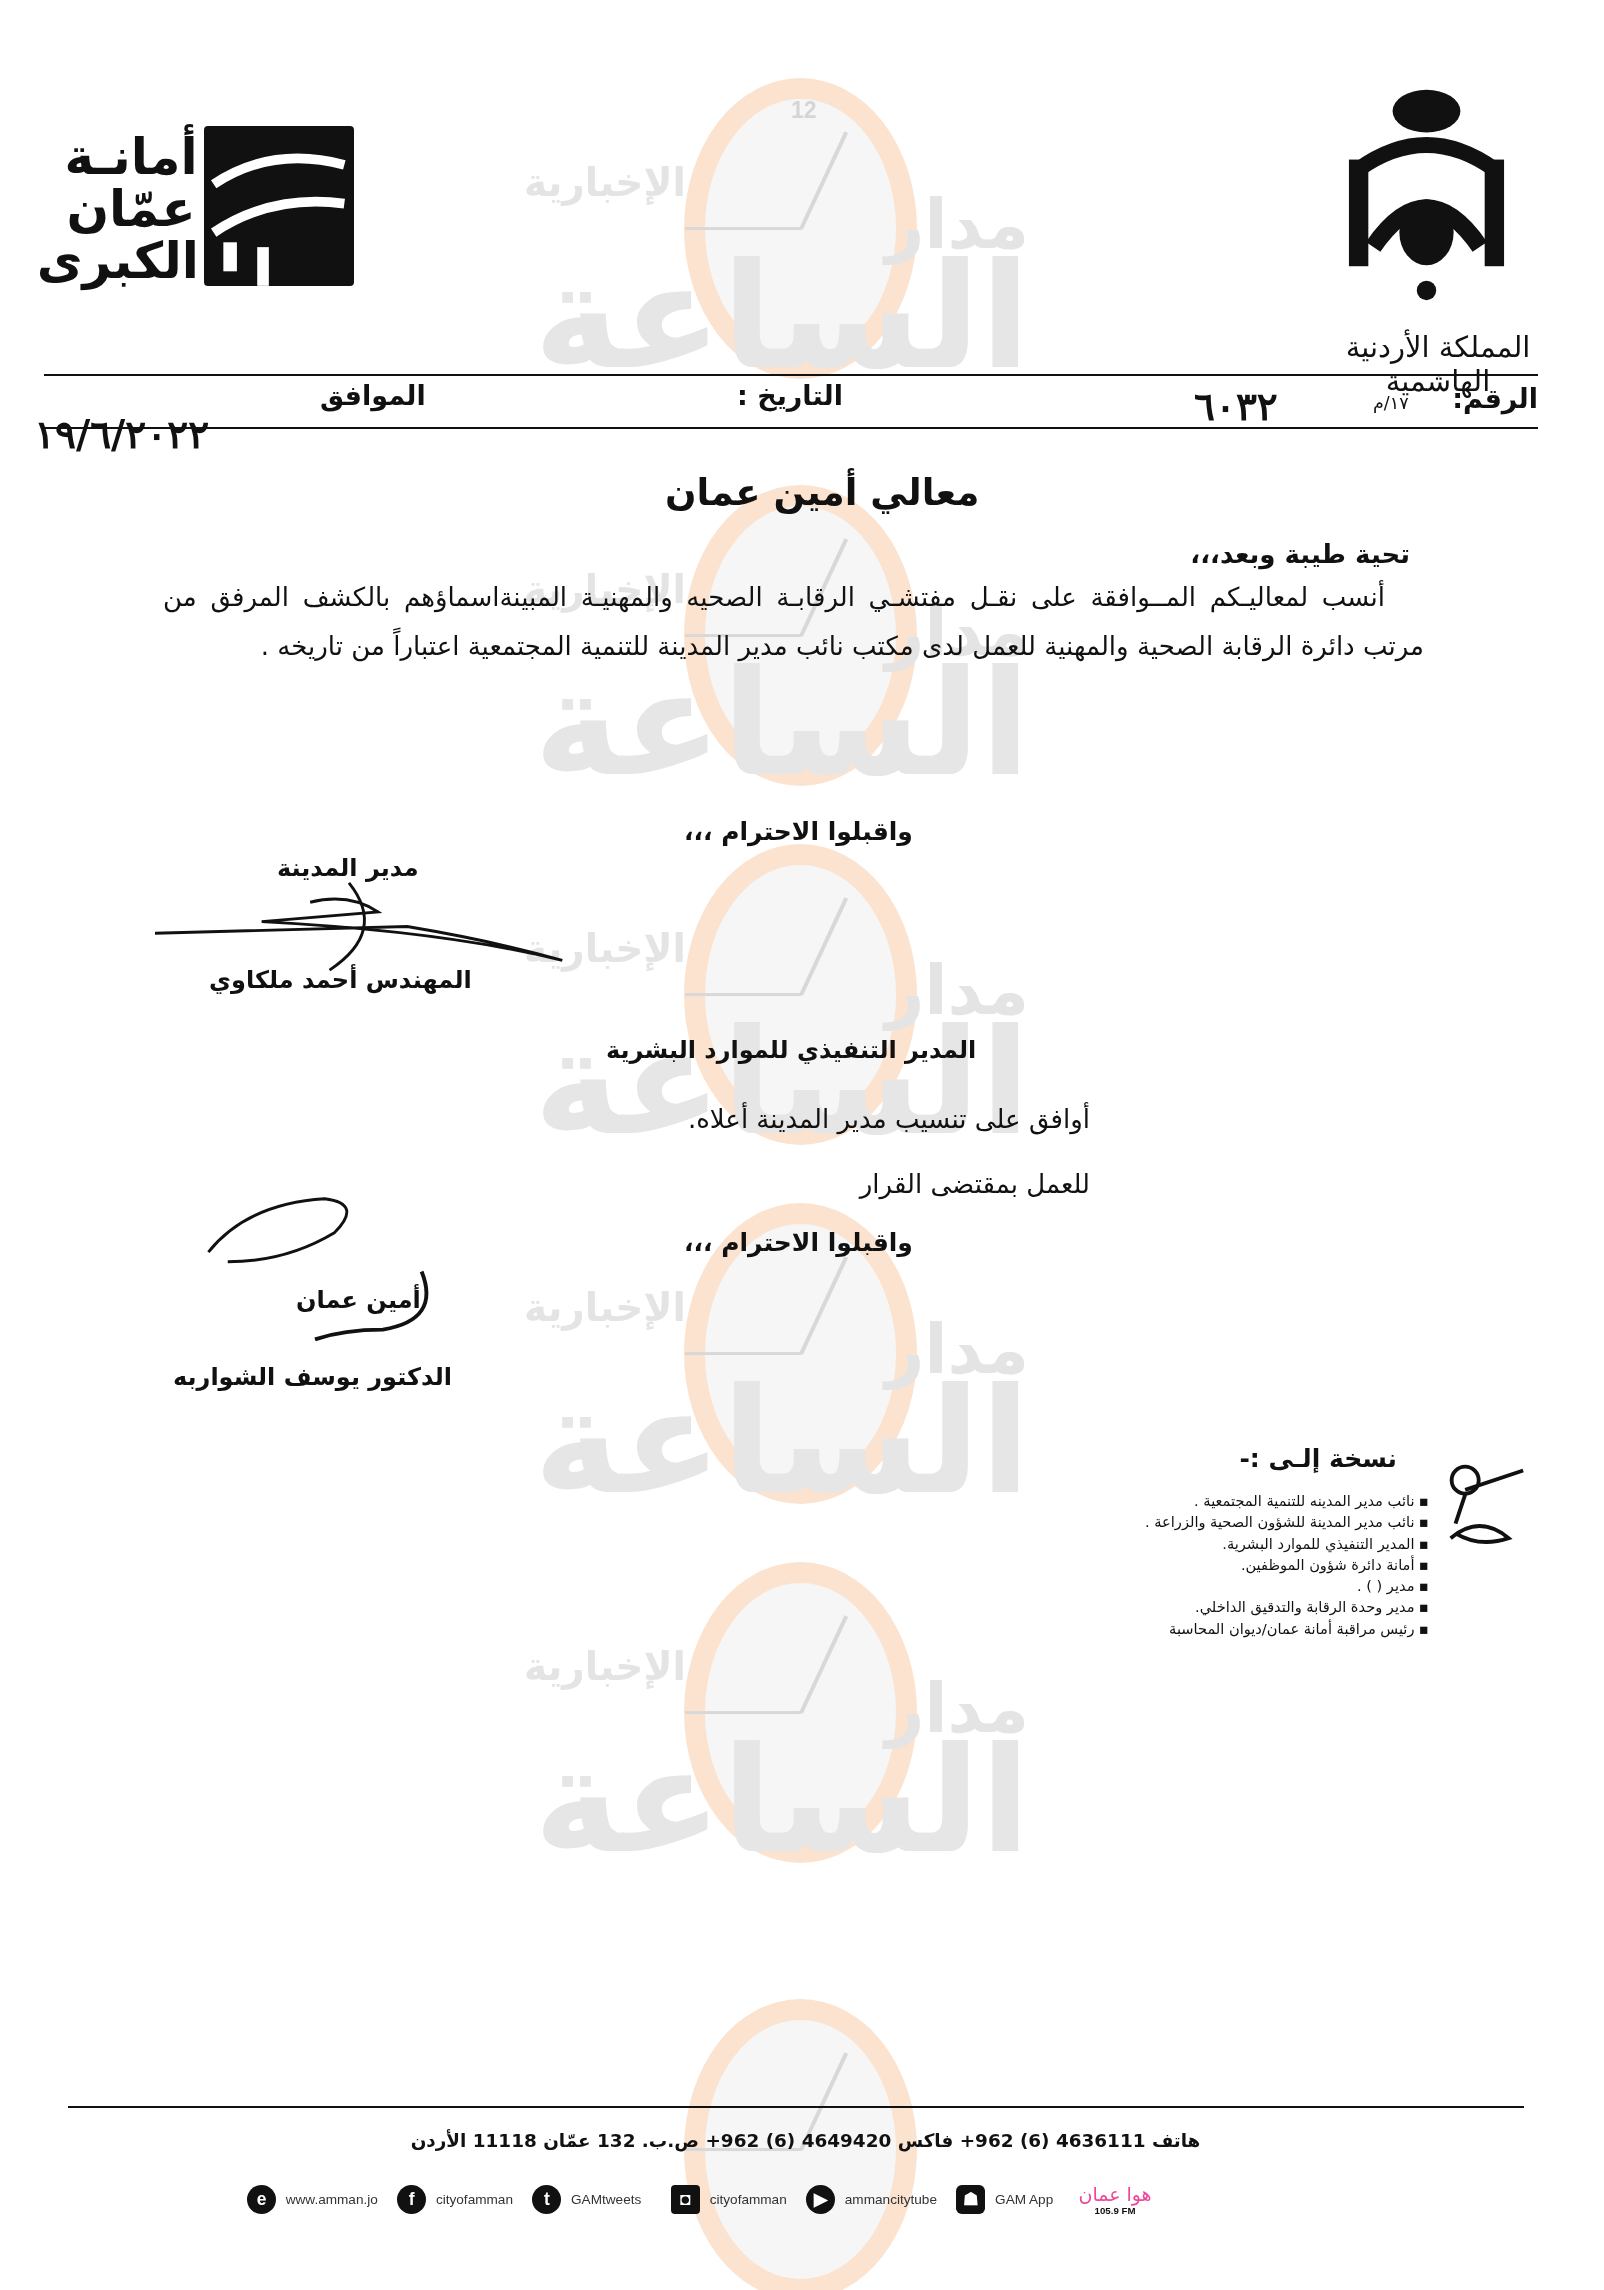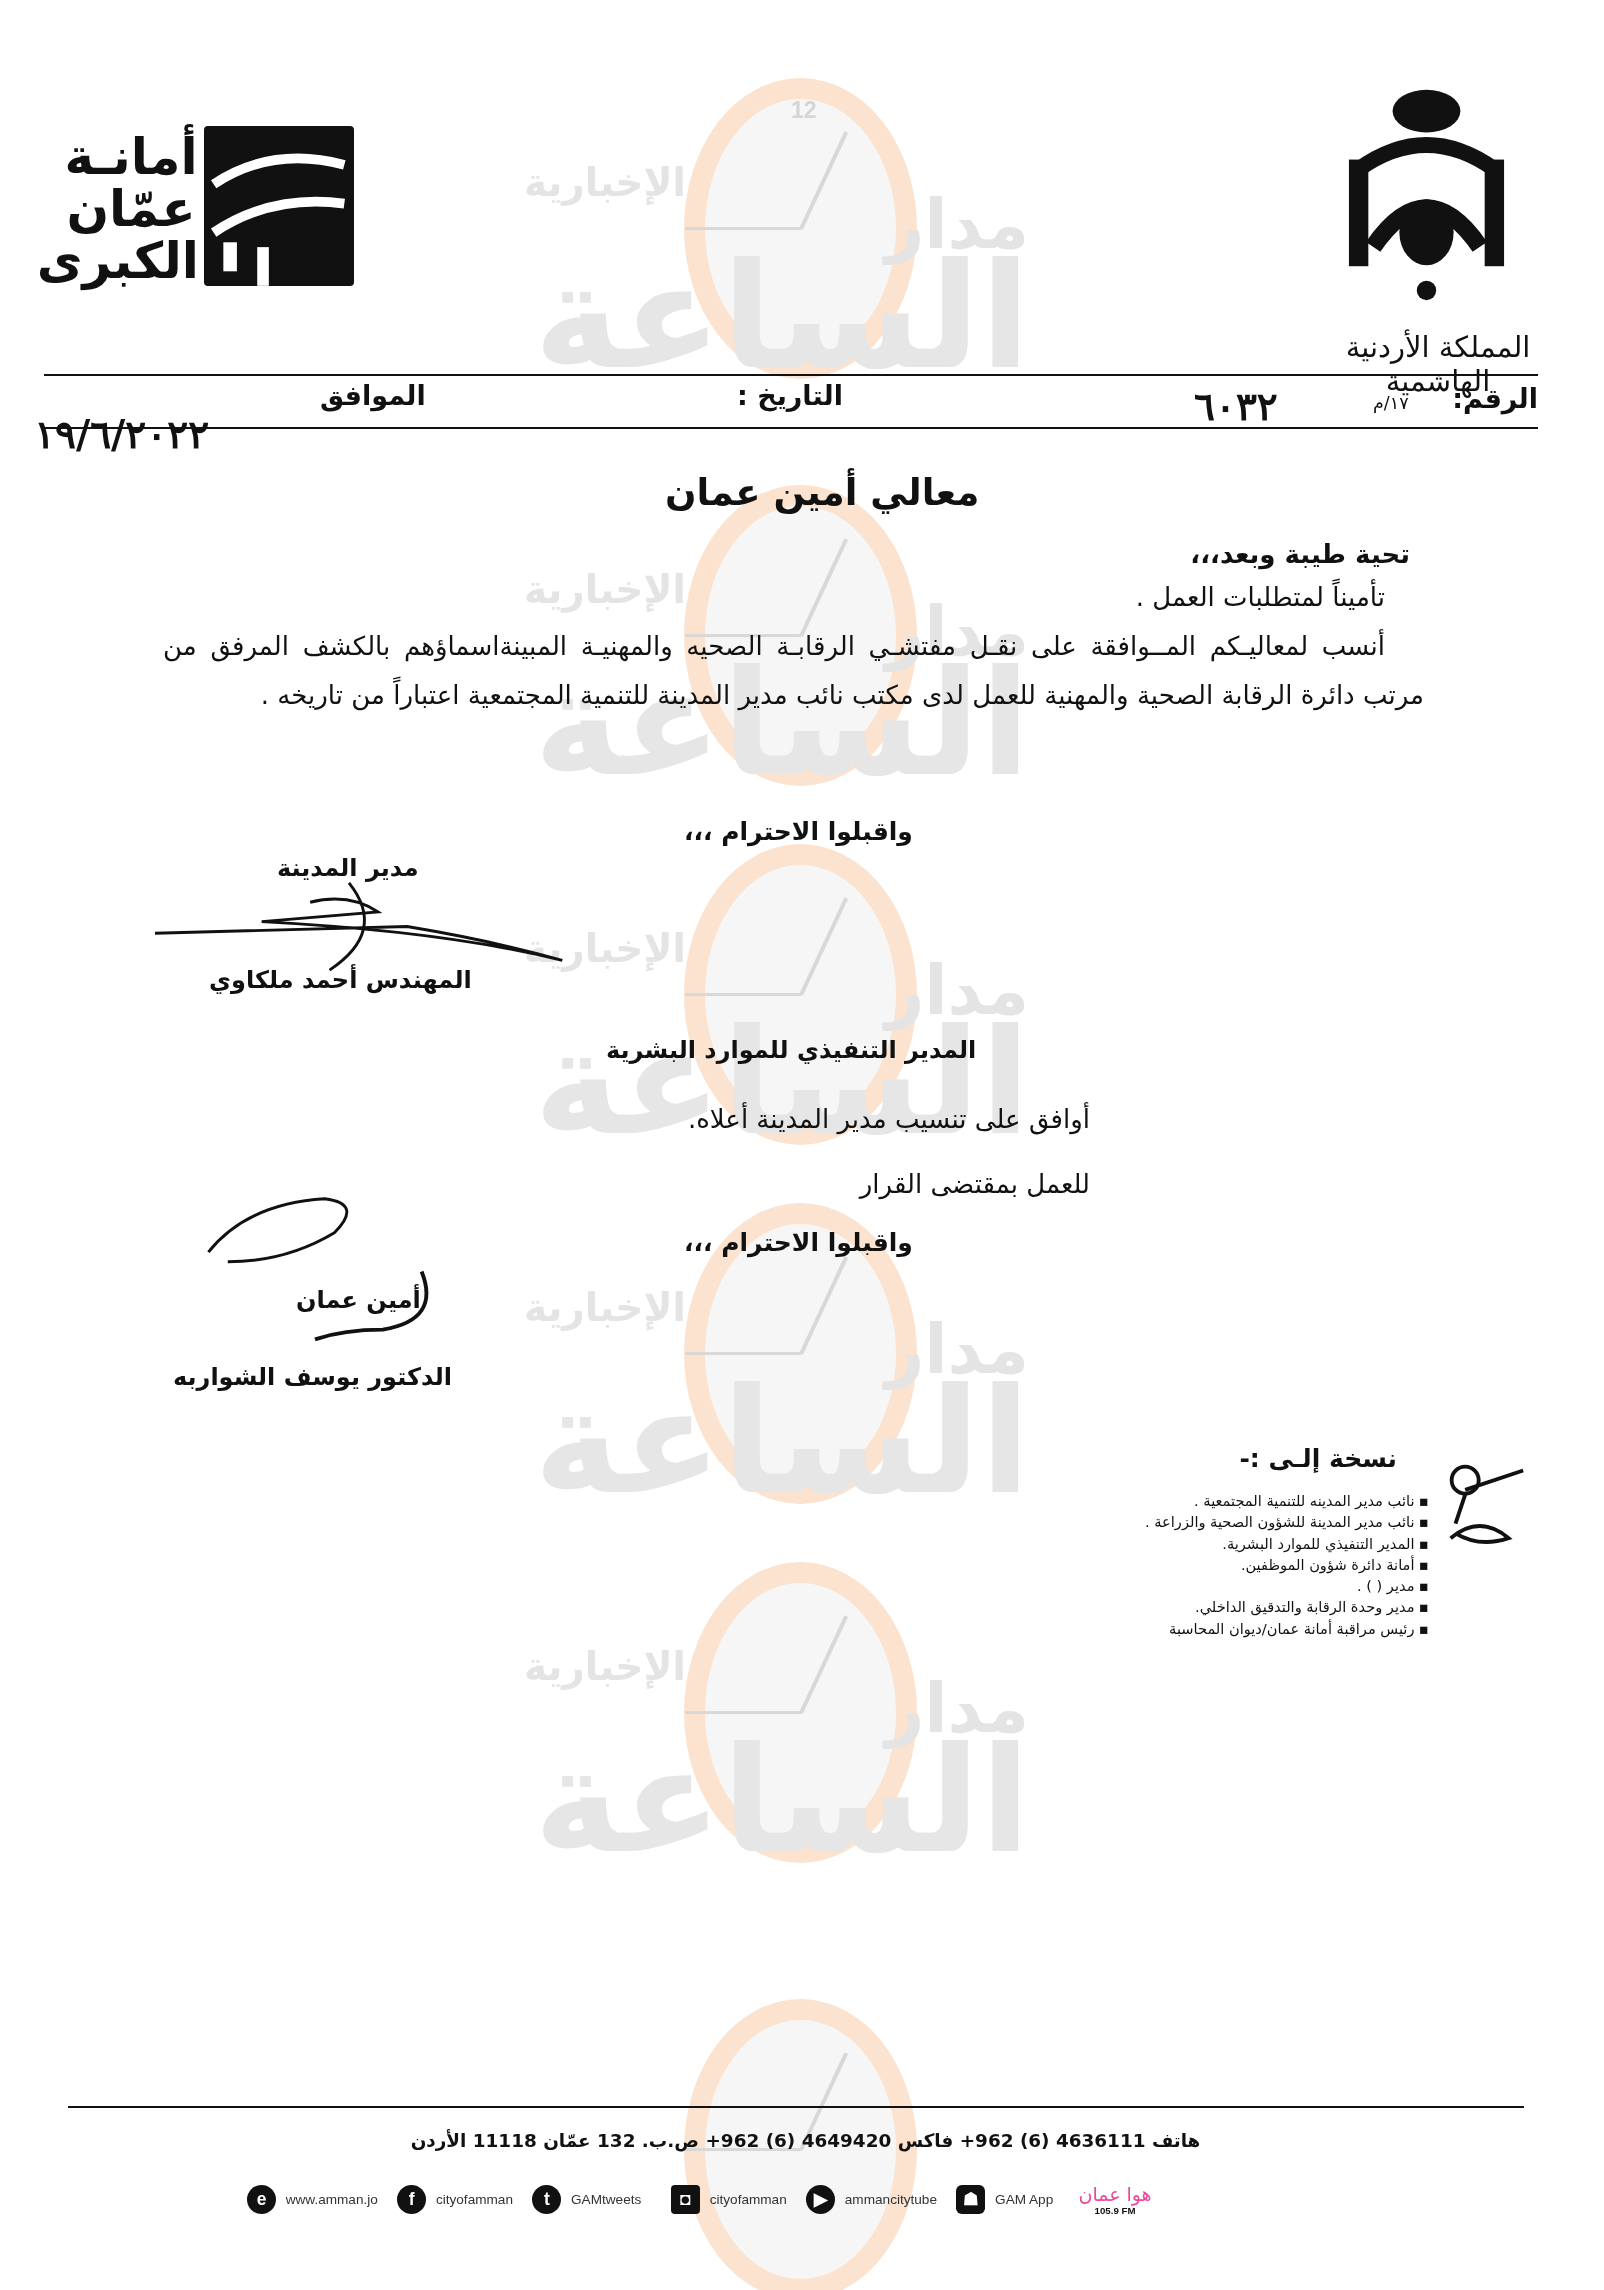--- a/index.html
+++ b/index.html
@@ -119,21 +119,20 @@
 <div class="abs rtl" style="left:1373px; top:393px; font-size:17.5px;">١٧/م</div>
 <div class="abs rtl hw" style="left:1194px; top:383px;">٦٠٣٢</div>
 <div class="abs rtl hdr-label" style="left:737px; top:380px;">التاريخ :</div>
 <div class="abs rtl hdr-label" style="left:320px; top:380px;">الموافق</div>
 <div class="abs rtl hw" style="left:34px; top:378px;margin-top:33px;">١٩/٦/٢٠٢٢</div>
 <div class="rule" style="left:44px; top:427px; width:1494px; height:1.9px;"></div>
 
 <div class="abs rtl title" style="left:665px; top:471px;">معالي أمين عمان</div>
 <div class="abs rtl bold" style="right:194px; top:539px; font-size:26px;">تحية طيبة وبعد،،،</div>
 <div class="abs rtl body-text" style="right:180px; top:573px; width:1261px;">
-  <div style="padding-right:39px;">تأميناً لمتطلبات العمل .</div>
   <div style="text-indent:39px; text-align:justify;">أنسب لمعاليـكم المــوافقة على نقـل مفتشـي الرقابـة الصحيه والمهنيـة المبينةاسماؤهم بالكشف المرفق من مرتب دائرة الرقابة الصحية والمهنية للعمل لدى مكتب نائب مدير المدينة للتنمية المجتمعية اعتباراً من تاريخه .</div>
 </div>
 <div class="abs rtl bold" style="left:684px; top:817px; font-size:25px;">واقبلوا الاحترام ،،،</div>
 
 <div class="abs rtl sig-title" style="left:277px; top:854px;">مدير المدينة</div>
 <div class="abs" style="left:155px; top:873px;">
   <svg width="417" height="107" viewBox="0 0 430 110">
     <path d="M0 62 L260 55 Q350 70 420 90 Q300 60 110 50 L230 40 Q200 20 160 30" stroke="#111" stroke-width="3" fill="none"></path>
     <path d="M200 10 Q240 60 180 100" stroke="#111" stroke-width="3" fill="none"></path>
   </svg>

